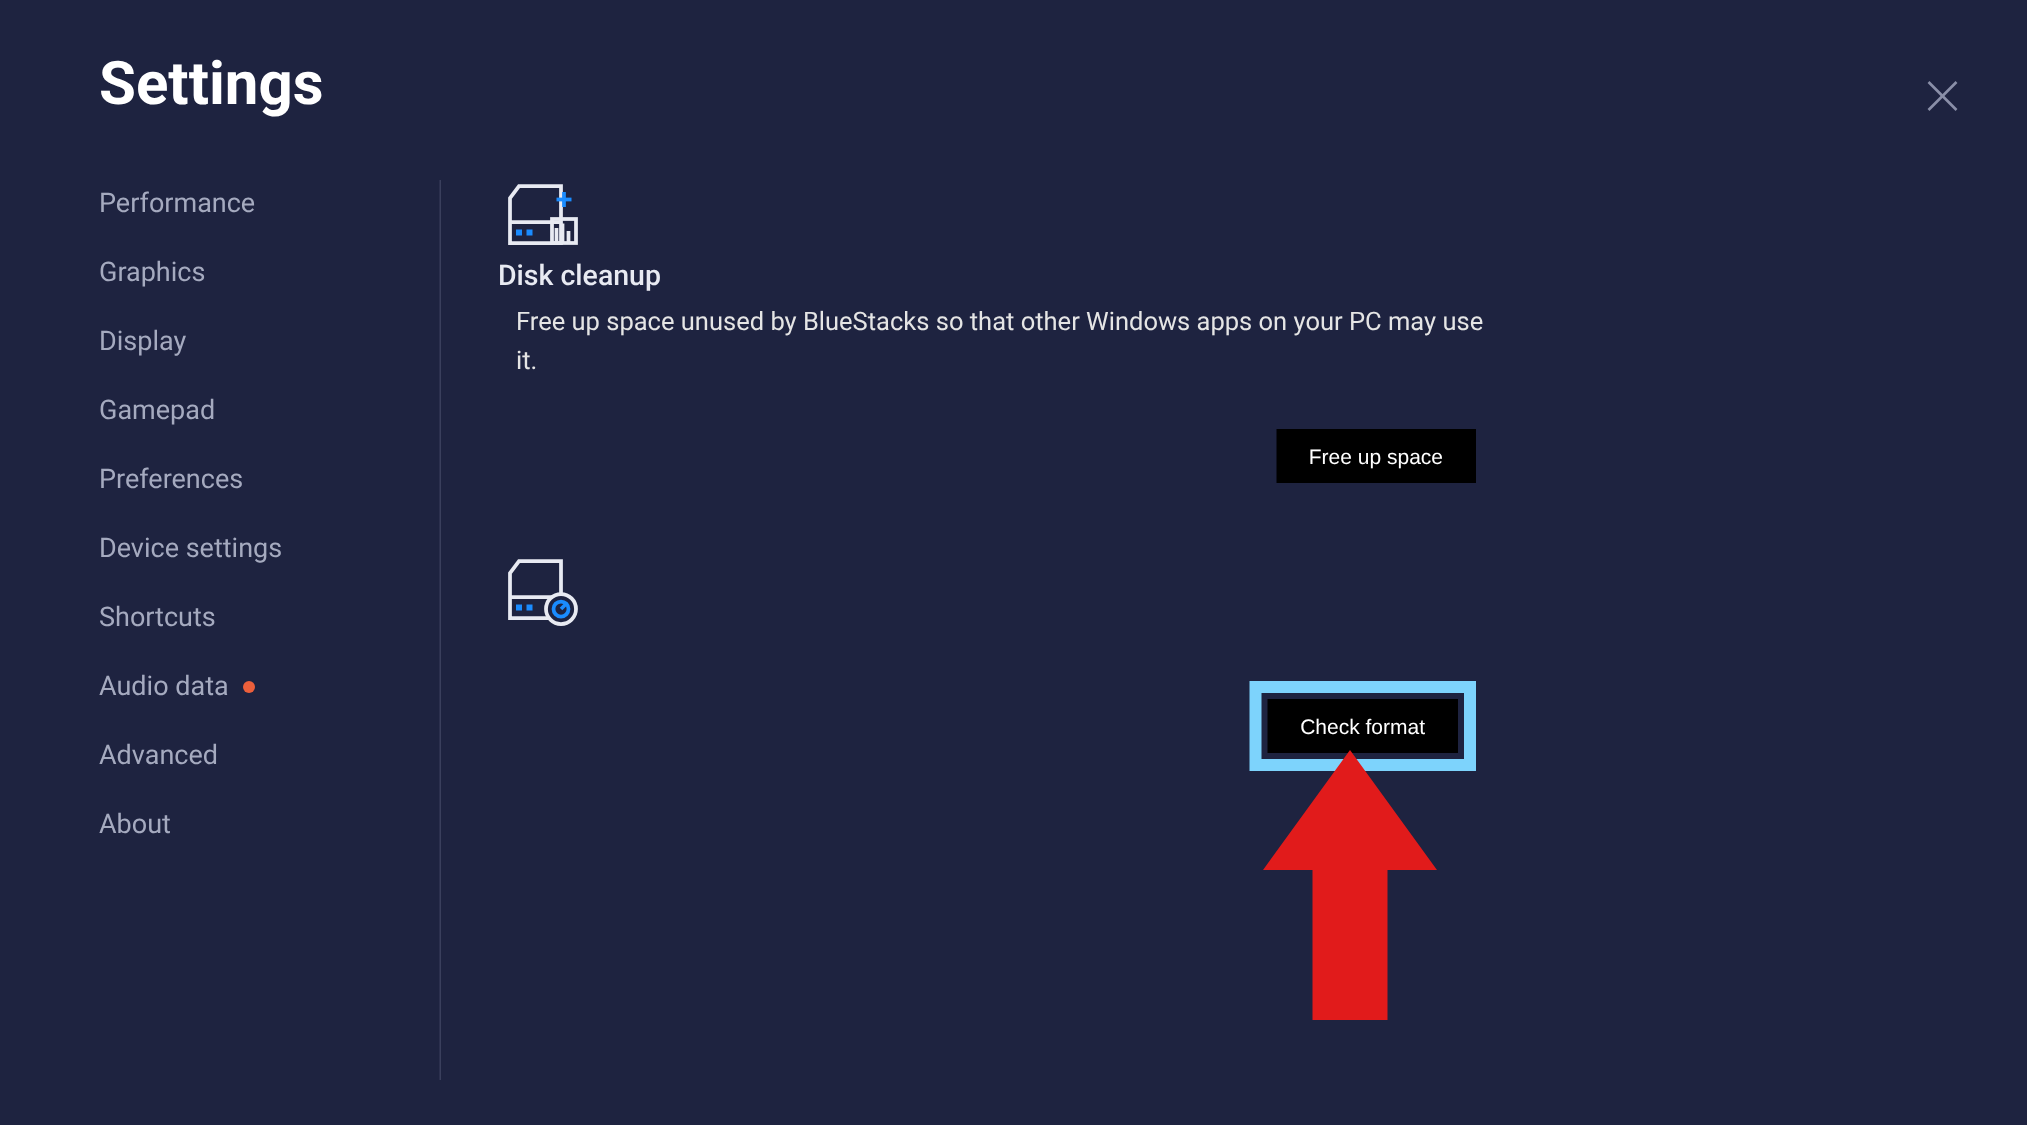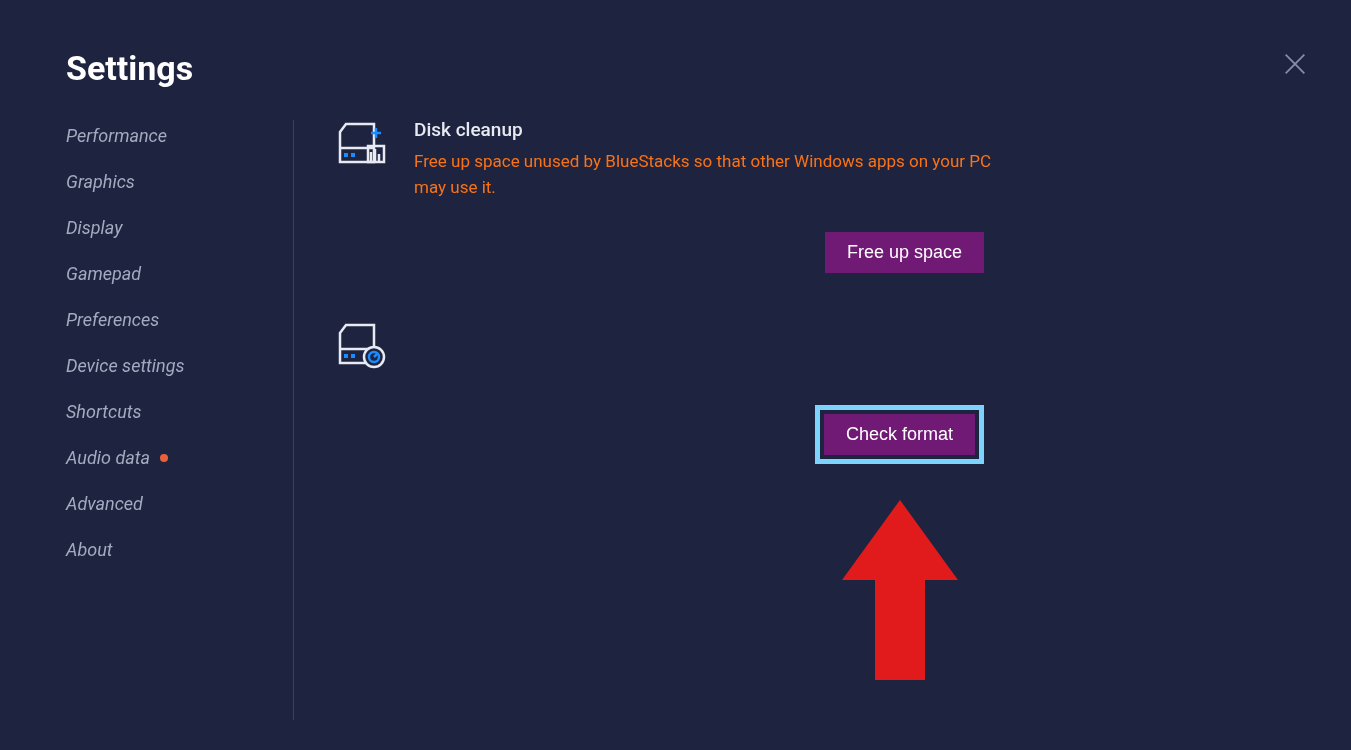--- a/index.html
+++ b/index.html
@@ -7,23 +7,23 @@
     width: 1351px;
     height: 750px;
     background: #1e2340;
     font-family: -apple-system, BlinkMacSystemFont, "Segoe UI", Roboto, Arial, sans-serif;
     color: #fff;
     overflow: hidden;
     position: relative;
   }
   .page-title {
     position: absolute;
-    top: 48px;
+    top: 32px;
     left: 66px;
-    font-size: 34px;
+    font-size: 40px;
     font-weight: 700;
     color: #ffffff;
   }
   .close-btn {
     position: absolute;
     top: 50px;
     right: 42px;
     width: 28px;
     height: 28px;
     cursor: pointer;
@@ -32,21 +32,20 @@
   .close-btn svg { width: 100%; height: 100%; }
 
   .sidebar {
     position: absolute;
     top: 125px;
     left: 66px;
     width: 220px;
     display: flex;
     flex-direction: column;
     gap: 25px;
-    font-style: italic;
   }
   .sidebar-item {
     color: #a5aabf;
     font-size: 18px;
     cursor: pointer;
     display: flex;
     align-items: center;
     gap: 10px;
   }
   .dot-indicator {
@@ -68,22 +67,22 @@
 
   .content {
     position: absolute;
     top: 118px;
     left: 332px;
     width: 660px;
   }
 
   .section {
     display: flex;
-    gap: 28px;
     margin-bottom: 30px;
+    flex-direction: column;
   }
   .section-icon {
     width: 54px;
     height: 54px;
     flex-shrink: 0;
   }
   .section-body {
     flex: 1;
   }
   .section-title {
@@ -101,40 +100,41 @@
     border: 1.5px solid #8a8fa8;
     border-radius: 50%;
     display: inline-flex;
     align-items: center;
     justify-content: center;
     font-size: 11px;
     color: #8a8fa8;
   }
   .section-desc {
     font-size: 17px;
-    color: #f97316;
+    color: #e5e5e5;
     line-height: 1.5;
+    margin-left: 12px;
   }
   .button-row {
     display: flex;
     justify-content: flex-end;
     margin: 32px 0 46px 0;
     padding-right: 8px;
   }
   .btn-primary {
-    background: #701a75;
+    background: #000000;
     color: #fff;
     border: none;
     padding: 10px 22px;
-    font-size: 18px;
+    font-size: 14px;
     font-weight: 500;
     cursor: pointer;
   }
   .btn-highlight-frame {
-    border: 5px solid #7dd3fc;
+    border: 8px solid #7dd3fc;
     padding: 4px;
     display: inline-block;
   }
 
   .annotation-arrow {
     position: absolute;
     top: 500px;
     left: 840px;
     width: 120px;
     height: 180px;

